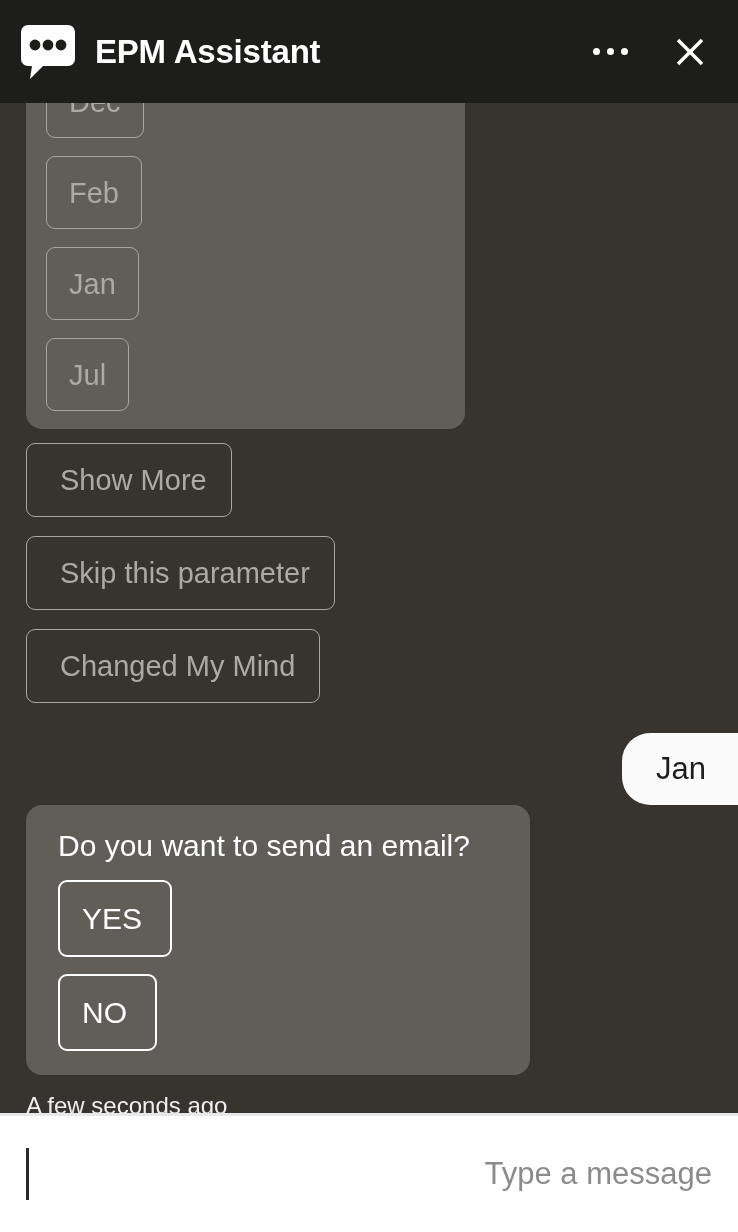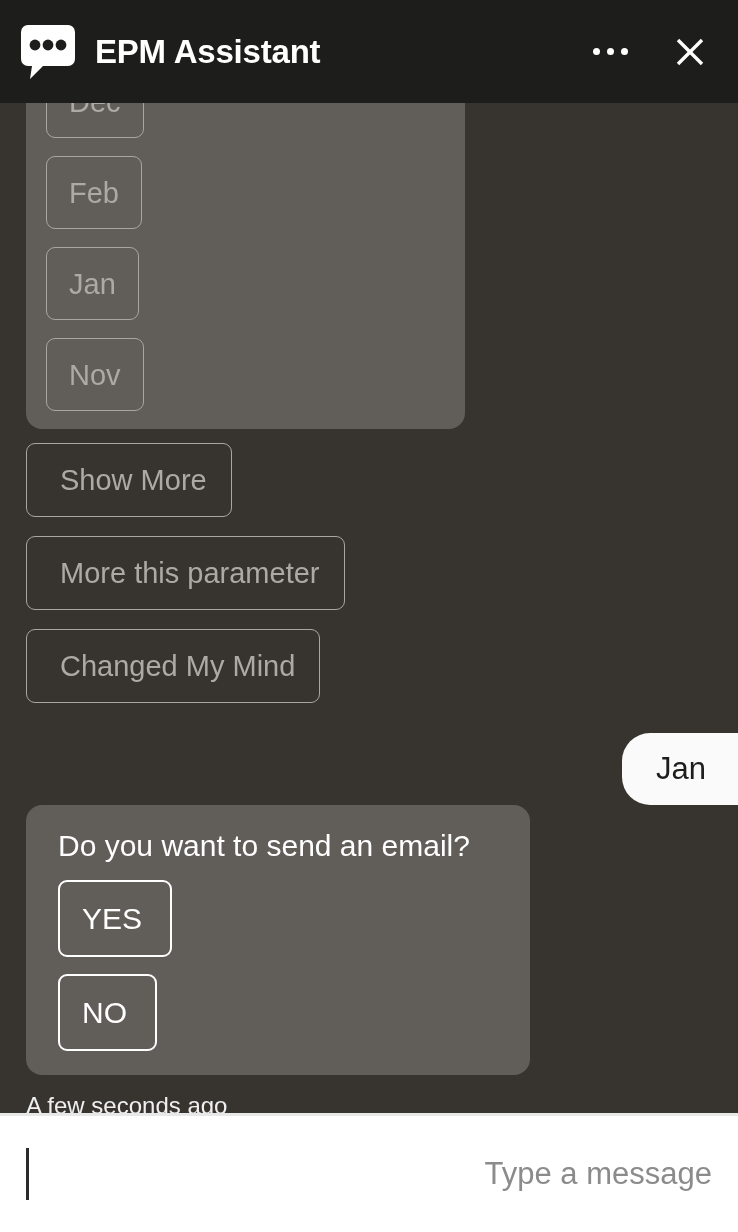--- a/index.html
+++ b/index.html
@@ -248,29 +248,29 @@
     </span>
   </div>
 
   <div class="chat">
     <div class="chat-inner">
 
       <div class="bot-bubble bubble-choices">
         <button class="choice-btn">Dec</button>
         <button class="choice-btn">Feb</button>
         <button class="choice-btn">Jan</button>
-        <button class="choice-btn">Nov</button>
+        <button class="choice-btn">Jul</button>
       </div>
 
       <div class="action-list">
         <div class="action-row">
           <button class="action-btn">Show More</button>
         </div>
         <div class="action-row">
-          <button class="action-btn">More this parameter</button>
+          <button class="action-btn">Skip this parameter</button>
         </div>
         <div class="action-row">
           <button class="action-btn">Changed My Mind</button>
         </div>
       </div>
 
       <div class="user-row">
         <div class="user-bubble">Jan</div>
       </div>
 

